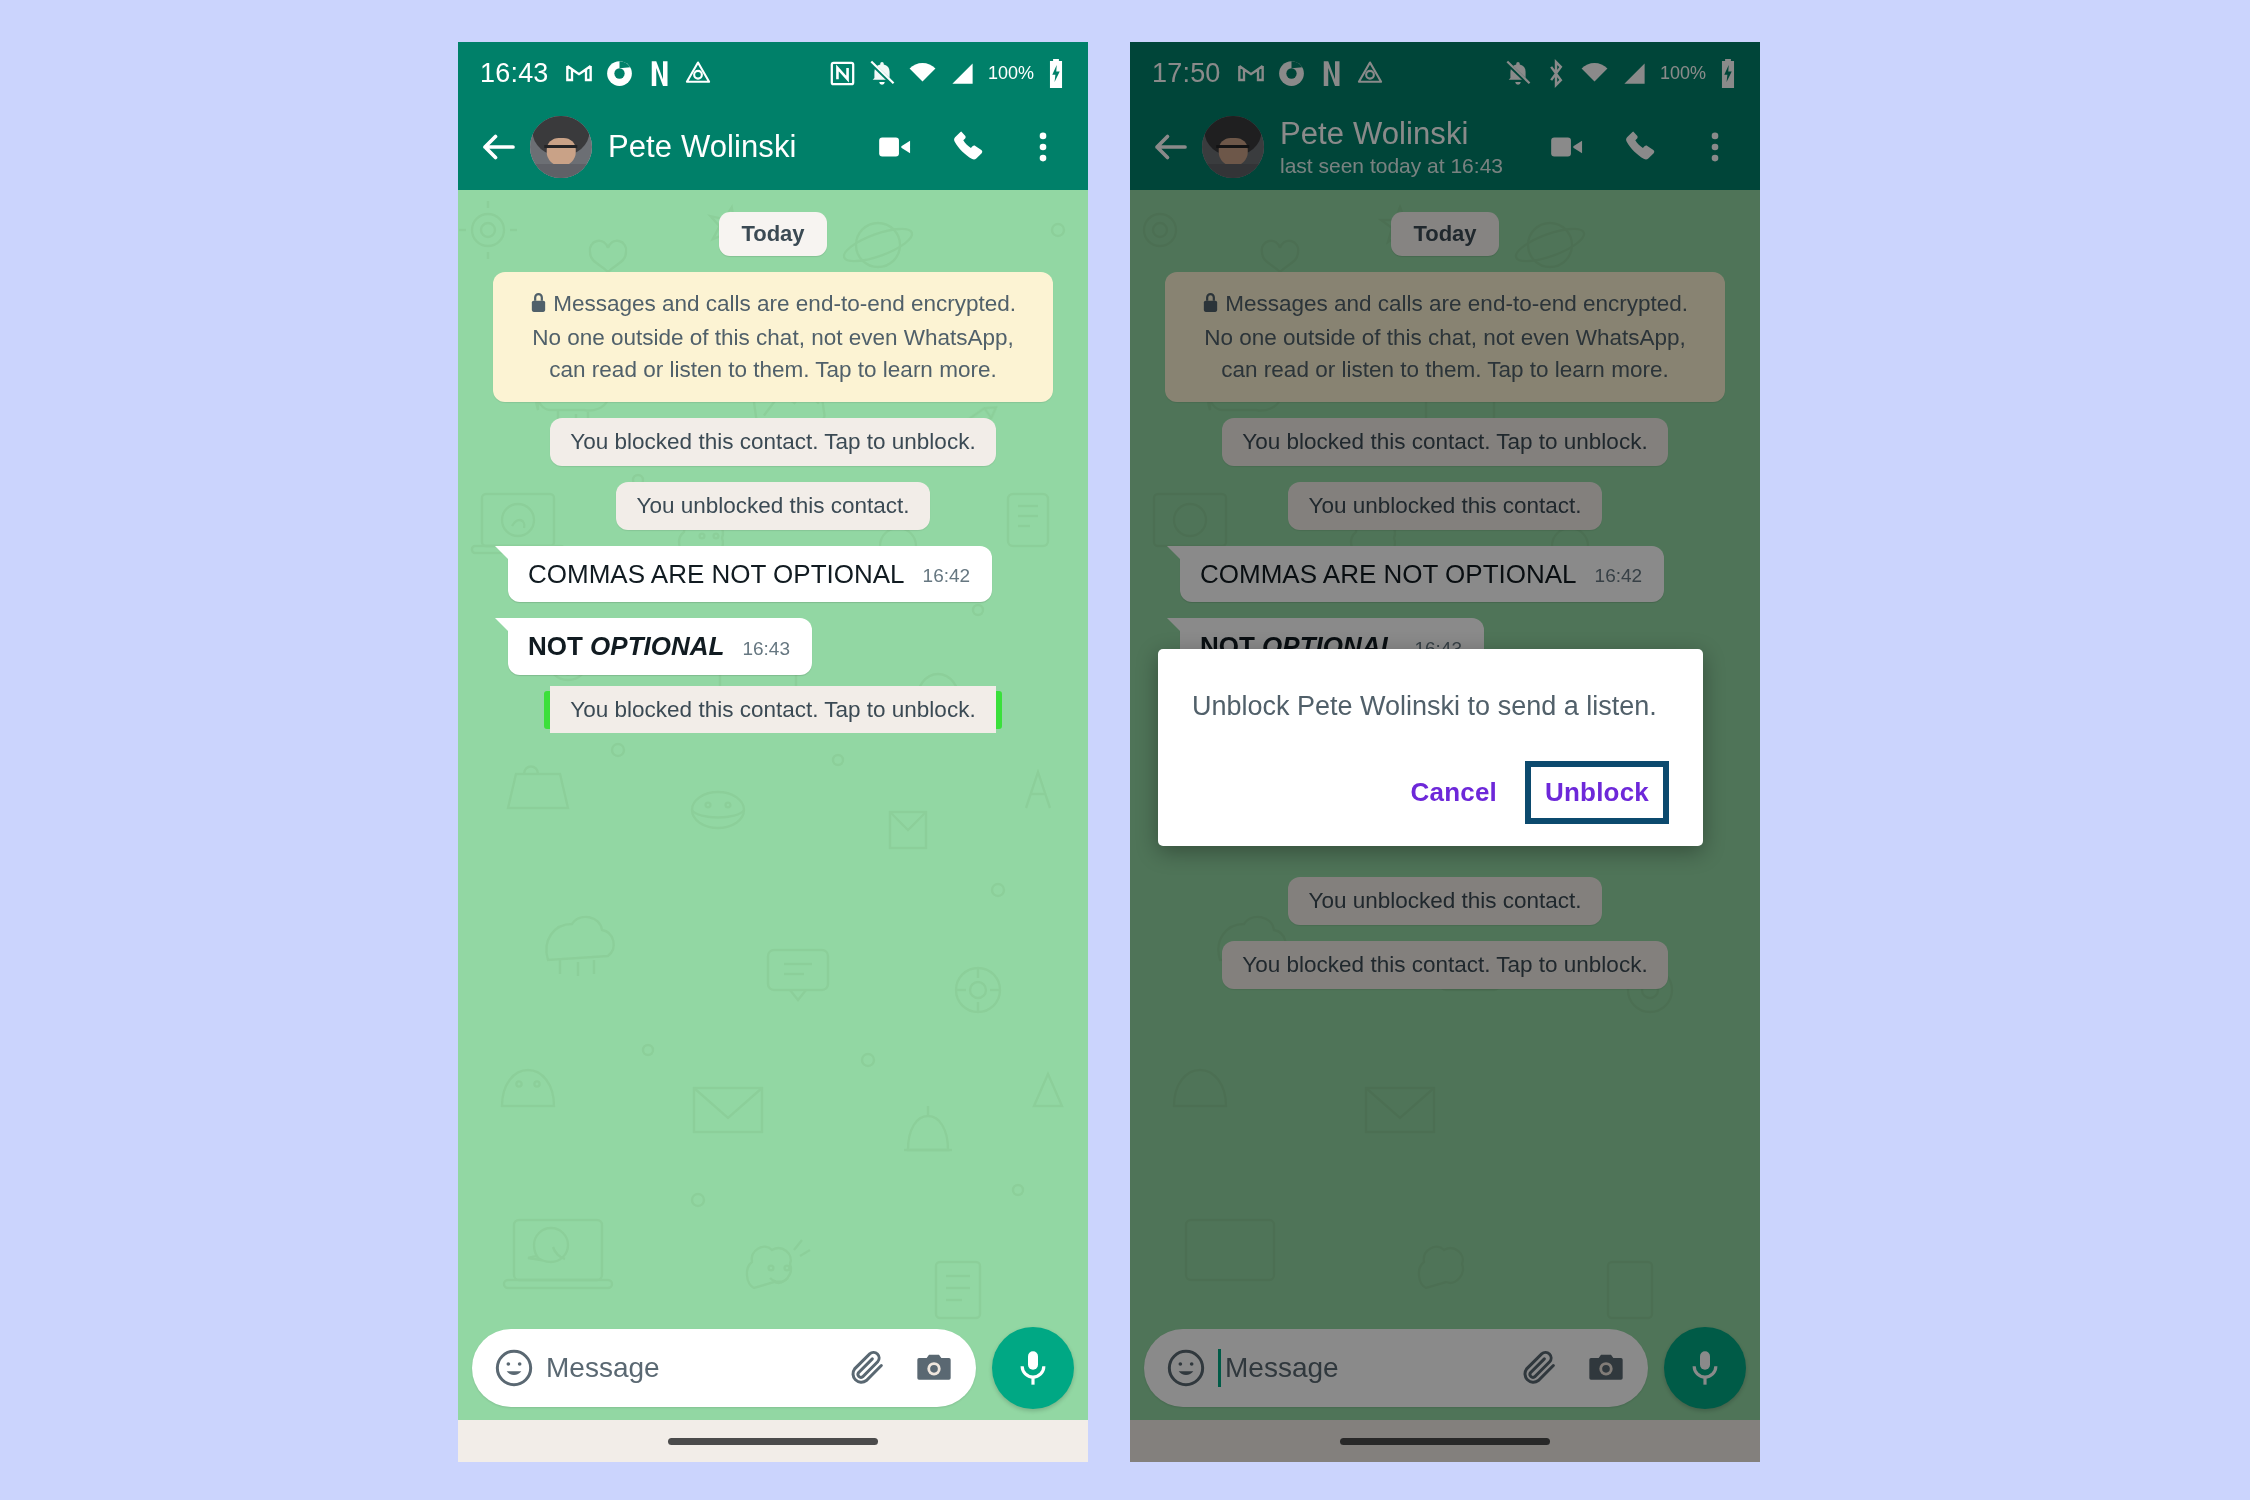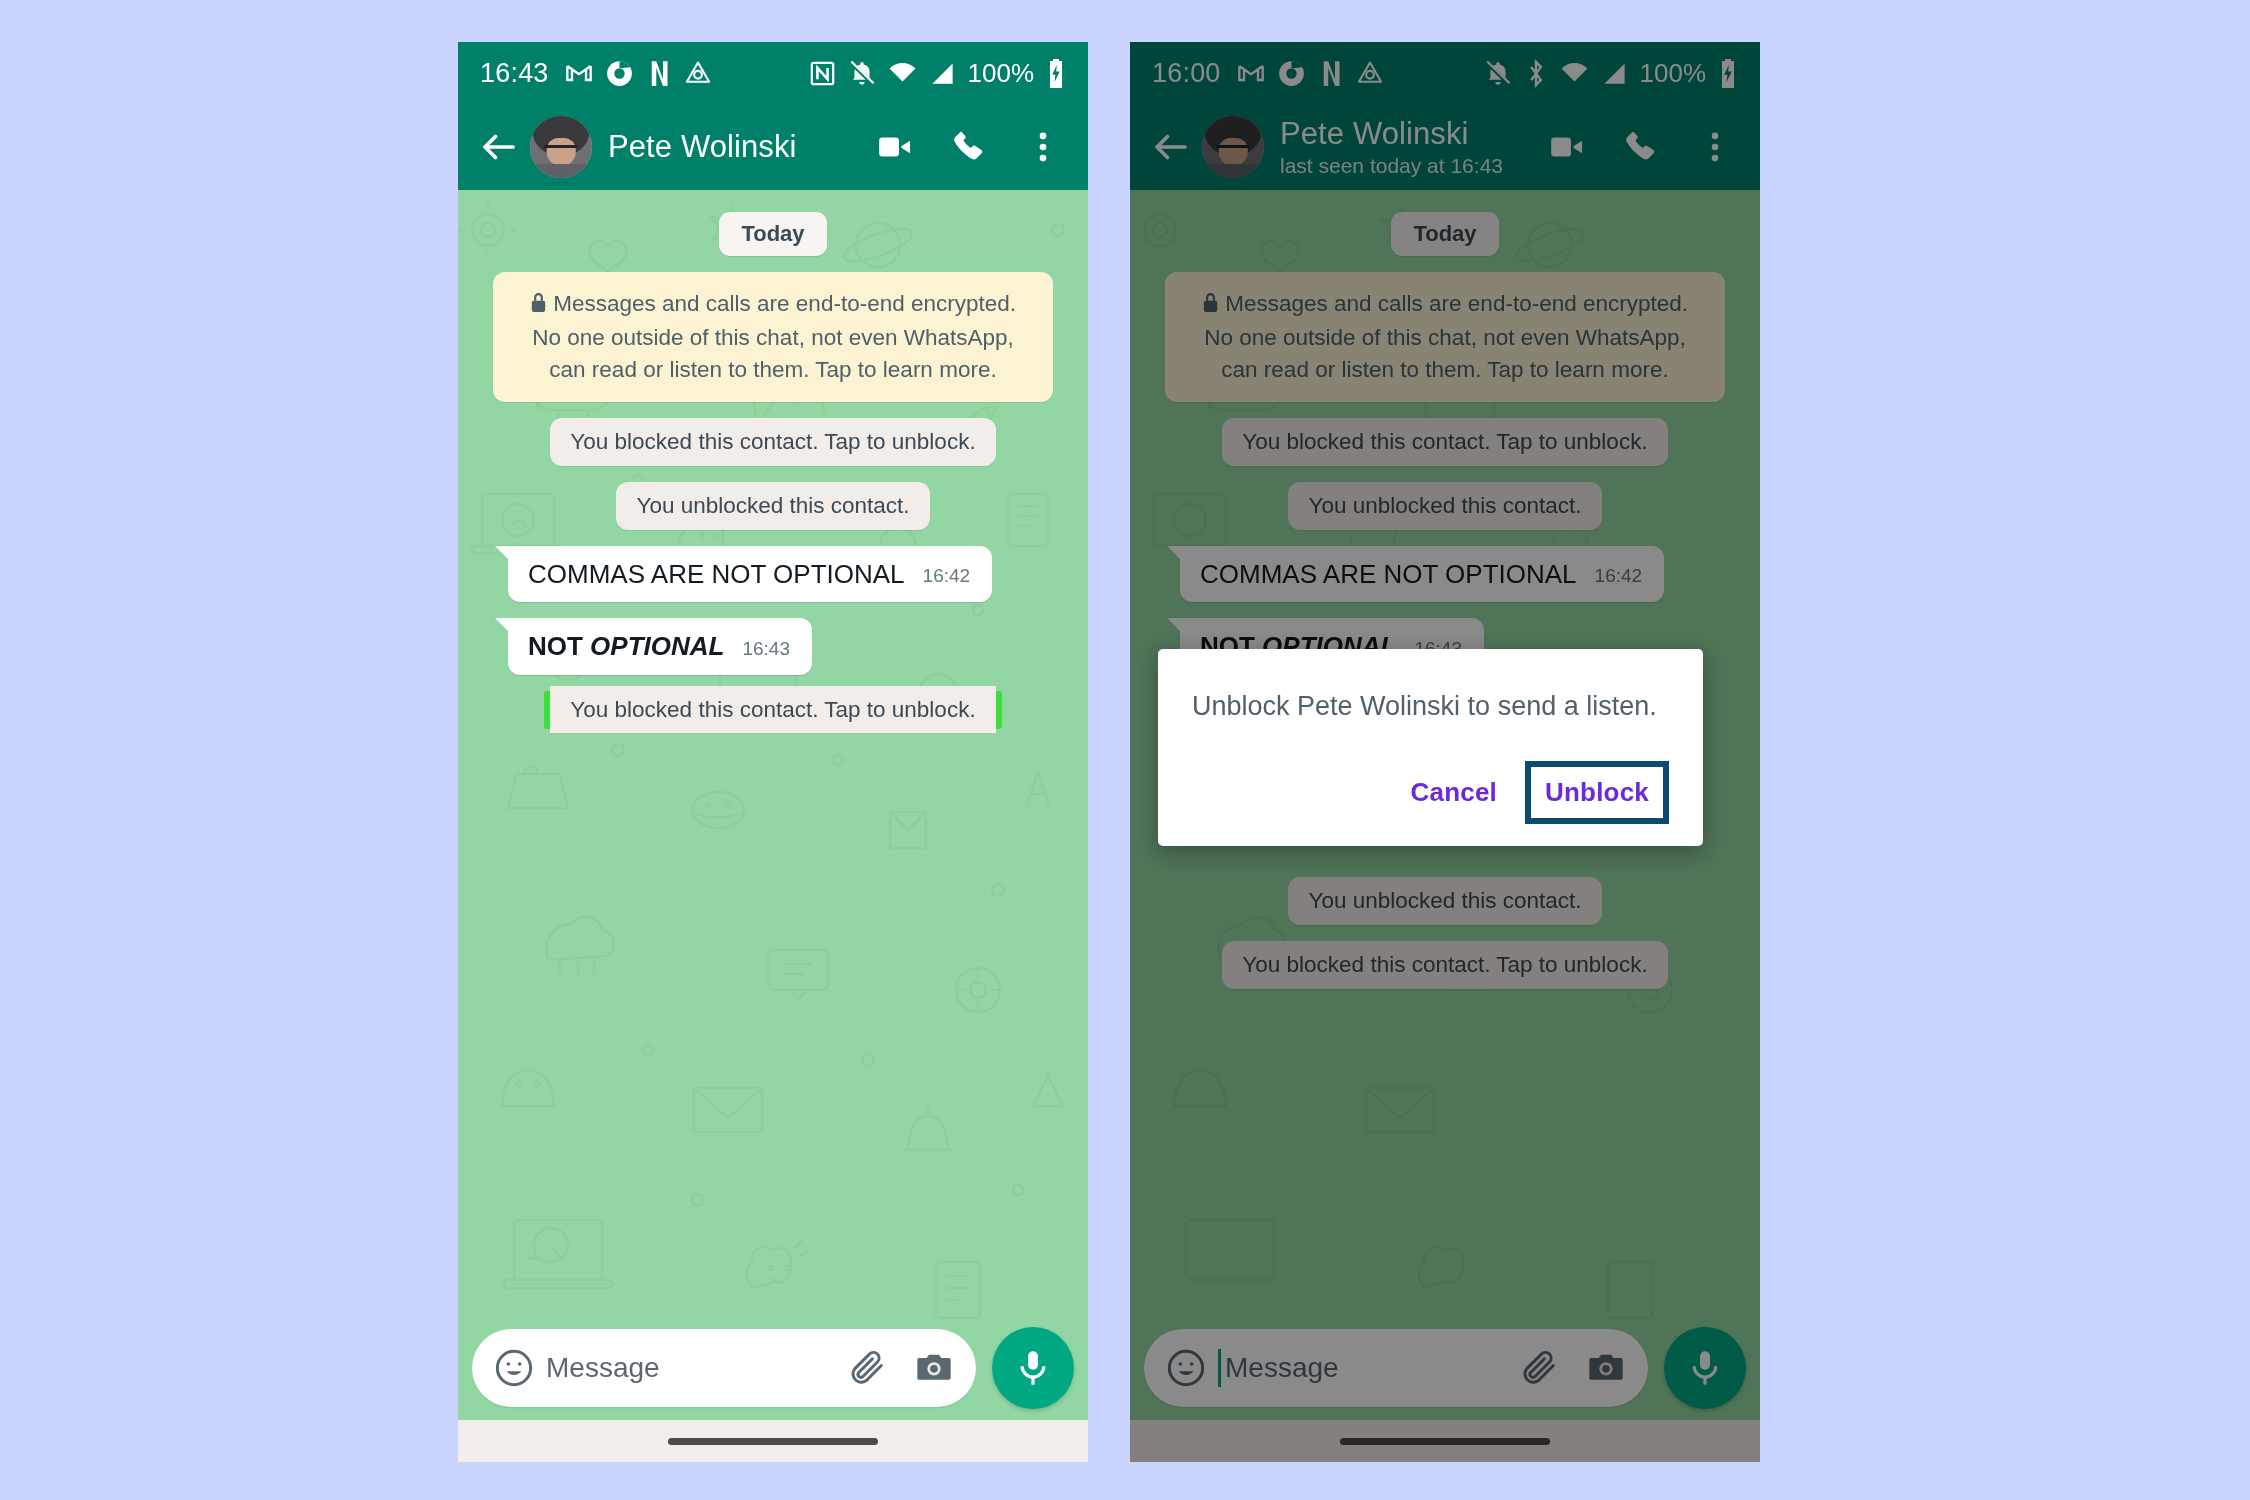--- a/index.html
+++ b/index.html
@@ -29,21 +29,21 @@
     display: flex; align-items: center;
     padding: 0 22px;
     color: #fff;
     position: relative;
     z-index: 5;
   }
   .sb-time { font-size: 27px; font-weight: 500; letter-spacing: .2px; }
   .sb-left-icons { display: flex; align-items: center; gap: 13px; margin-left: 16px; }
   .sb-spacer { flex: 1; }
   .sb-right-icons { display: flex; align-items: center; gap: 12px; }
-  .sb-batt-text { font-size: 26px; font-weight: 500; }
+  .sb-batt-text { font-size: 18px; font-weight: 500; }
   .sb-ico { display: inline-flex; align-items: center; }
   .sb-ico svg { display: block; }
 
   
   .chatheader {
     height: 86px;
     background: #008069;
     display: flex; align-items: center;
     padding: 0 20px;
     color: #fff;
@@ -555,21 +555,21 @@
     </div>
 
     <div class="navbar">
       <span class="nav-pill"></span>
     </div>
   </div>
 
   <div class="phone" id="phone-right">
 
     <div class="statusbar">
-      <span class="sb-time">16:00</span>
+      <span class="sb-time">17:50</span>
       <span class="sb-left-icons">
         <span class="sb-ico">
             <svg width="28" height="28" viewBox="0 0 24 24" fill="none" stroke="#fff" stroke-width="2">
               <path d="M2 6l10 7 10-7M2 6v12h4V9l6 4 6-4v9h4V6"></path>
             </svg>
           </span>
         <span class="sb-ico">
             <svg width="27" height="27" viewBox="0 0 24 24">
               <circle cx="12" cy="12" r="11" fill="#fff"></circle>
               <circle cx="12" cy="12" r="4.6" fill="#008069"></circle>

